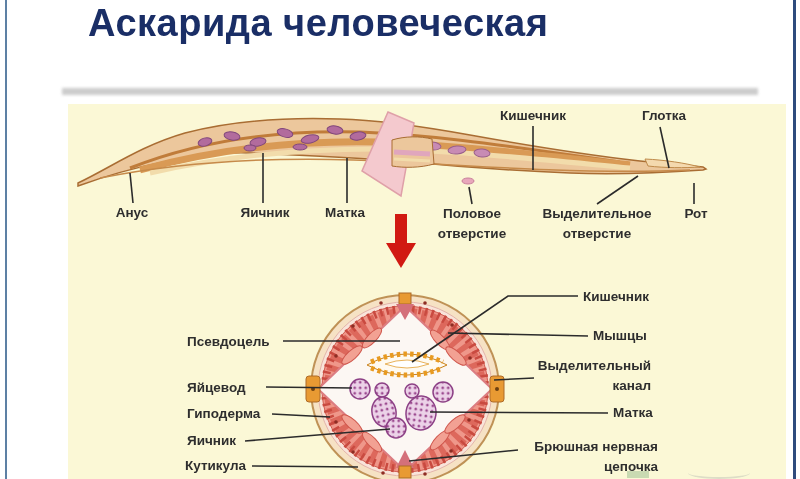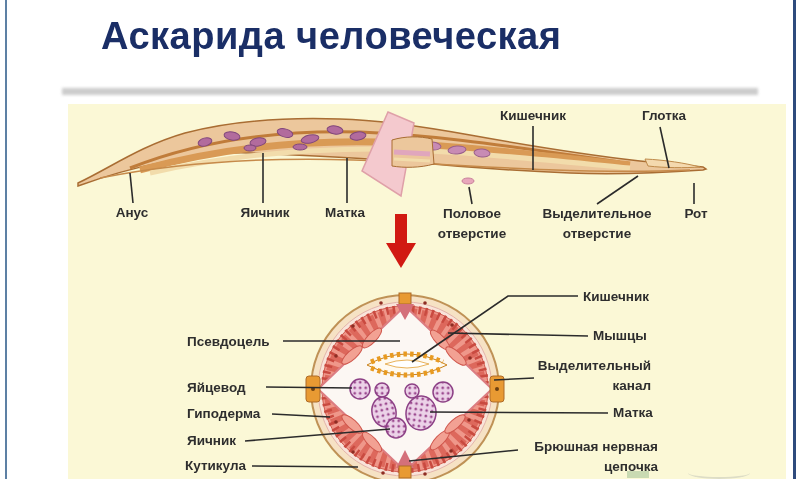--- a/index.html
+++ b/index.html
@@ -3,21 +3,21 @@
 <meta charset="utf-8">
 <style>
   html,body { margin:0; padding:0; }
   body {
     width:800px; height:479px; position:relative; overflow:hidden;
     background:#ffffff; font-family:"Liberation Sans", sans-serif;
   }
   .left-line  { position:absolute; left:5px;  top:0; width:2px;  height:479px; background:#5d80a4; }
   .right-line { position:absolute; left:793px;top:0; width:3px;  height:479px; background:#2f4b7d; }
   h1.page-title {
-    position:absolute; left:88px; top:2px; margin:13px;
+    position:absolute; left:88px; top:2px; margin:0;
     font-size:38px; font-weight:bold; color:#1a2e66; letter-spacing:.5px; white-space:nowrap;
   }
   .panel { position:absolute; left:68px; top:104px; width:718px; height:375px; background:#fbf8d6; }
   .strip { position:absolute; left:62px; top:88px; width:696px; height:7px; background:#9a9a9a; opacity:.5; filter:blur(1.5px); }
   .green-chip { position:absolute; left:627px; top:471px; width:22px; height:7px; background:#a8c79a; opacity:.6; }
   .gray-smudge { position:absolute; left:688px; top:467px; width:62px; height:10px;
     border-bottom:2px solid #b9bdb4; border-radius:50%; opacity:.45; }
   svg.diagram { position:absolute; left:0; top:0; }
   svg text { font-family:"Liberation Sans", sans-serif; font-size:13.5px; font-weight:700; fill:#2e2e2e; }
   .leader { stroke:#2b2b2b; stroke-width:1.6; fill:none; }

